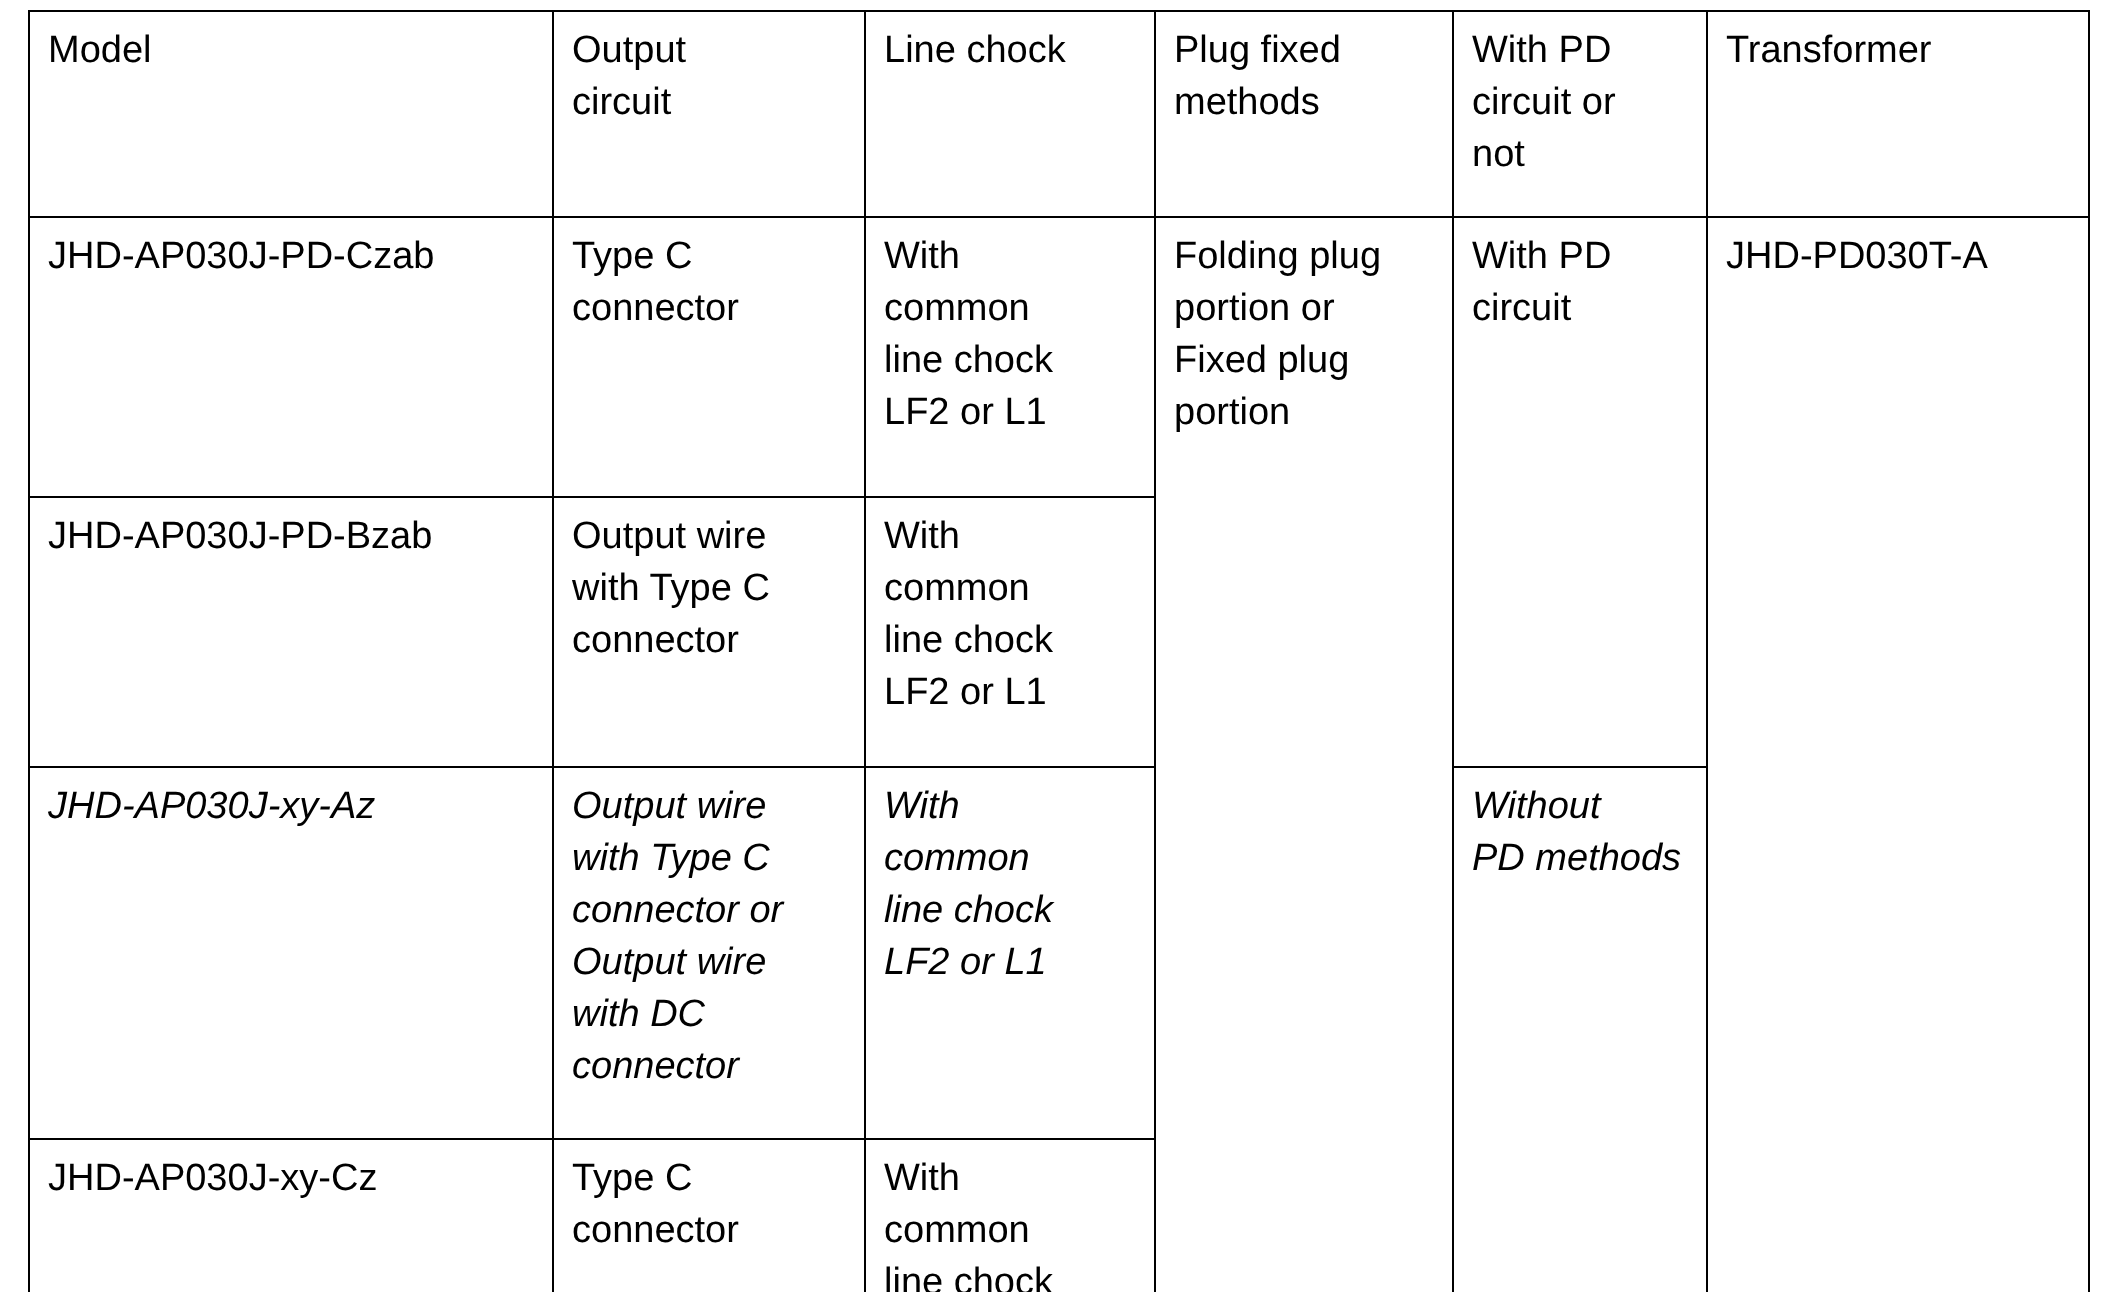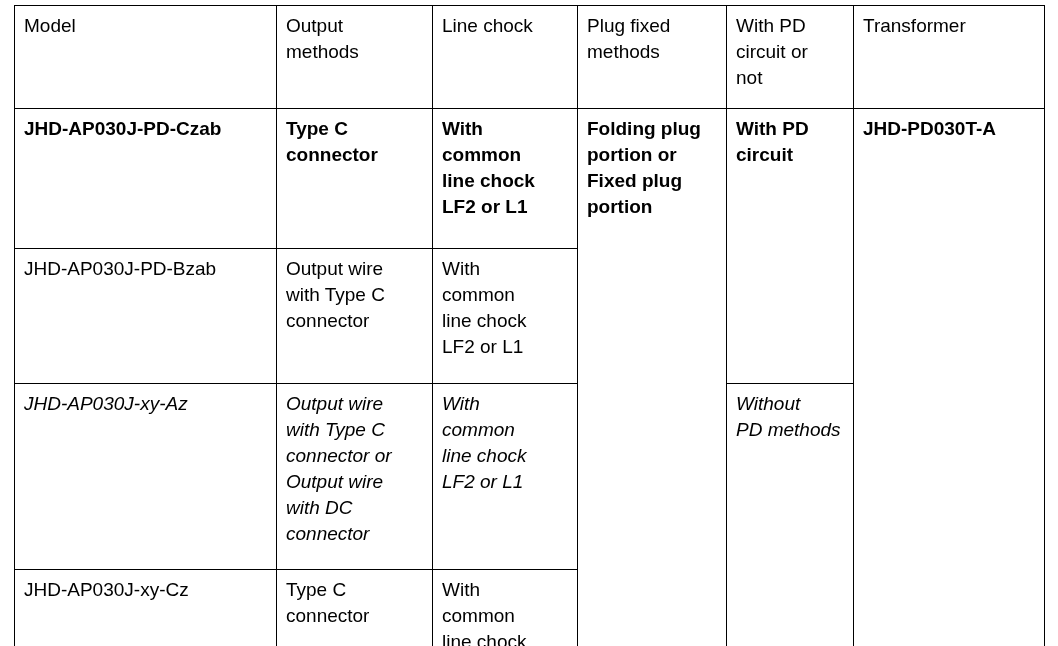--- a/index.html
+++ b/index.html
@@ -45,21 +45,21 @@
   }
   
   col.c1 { width: 262px; }
   col.c2 { width: 156px; }
   col.c3 { width: 145px; }
   col.c4 { width: 149px; }
   col.c5 { width: 127px; }
   col.c6 { width: 191px; }
 
   tr.row-header td { height: 89px; }
-  tr.row-1 td { height: 126px; font-weight: bold; }
+  tr.row-1 td { height: 126px; }
   tr.row-2 td { height: 121px; margin-left: 36px; }
   tr.row-3 td { height: 172px; font-style: italic; }
   tr.row-4 td { height: 121px; }
 
   .cell-text { display: block; white-space: pre-line; }
 </style>
 </head>
 <body>
 
 <div id="page-root">
@@ -73,21 +73,21 @@
         <col class="c5">
         <col class="c6">
     </colgroup>
     <tbody>
       <tr class="row-header">
         <td>
           <span class="cell-text">Model</span>
         </td>
         <td>
           <span class="cell-text">Output
-methods</span>
+circuit</span>
         </td>
         <td>
           <span class="cell-text">Line chock</span>
         </td>
         <td>
           <span class="cell-text">Plug fixed
 methods</span>
         </td>
         <td>
           <span class="cell-text">With PD

